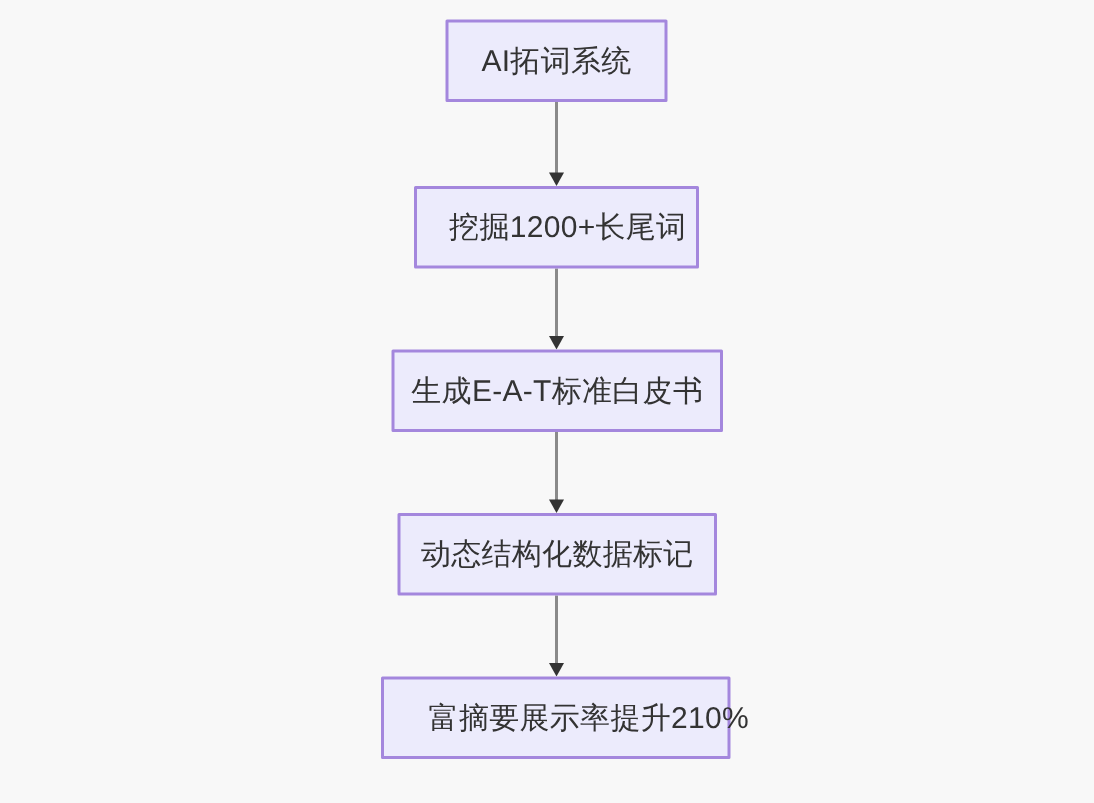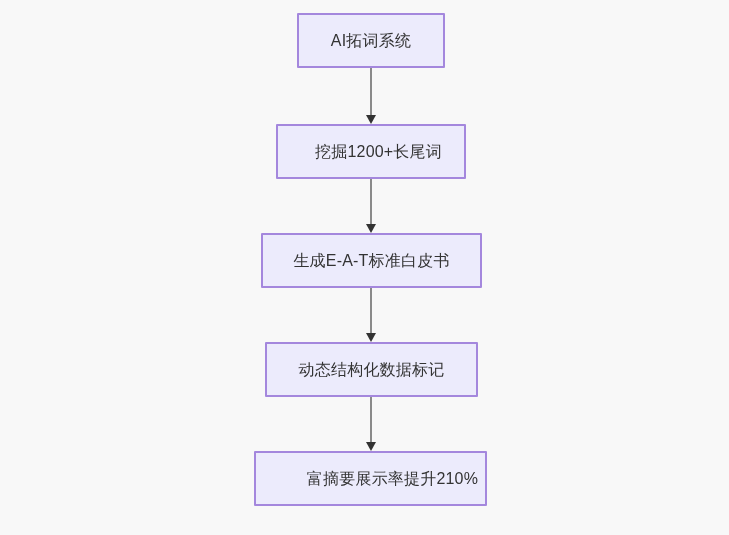--- a/index.html
+++ b/index.html
@@ -21,21 +21,21 @@
   .node {
     position: absolute;
     box-sizing: border-box;
     background: #ecebfc;
     border: 2px solid #a487dd;
     border-radius: 1px;
     display: flex;
     align-items: center;
     justify-content: center;
     color: #333333;
-    font-size: 16px;
+    font-size: 20px;
     line-height: 1;
     letter-spacing: 0.2px;
     white-space: nowrap;
   }
   .node-label {
     display: block;
   }
   .edge {
     position: absolute;
     width: 0;

